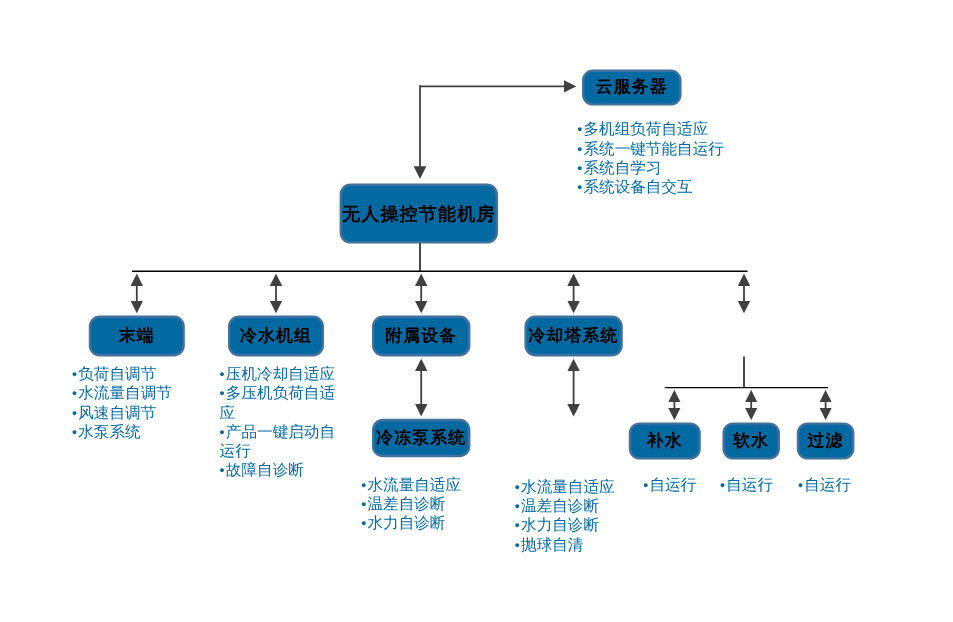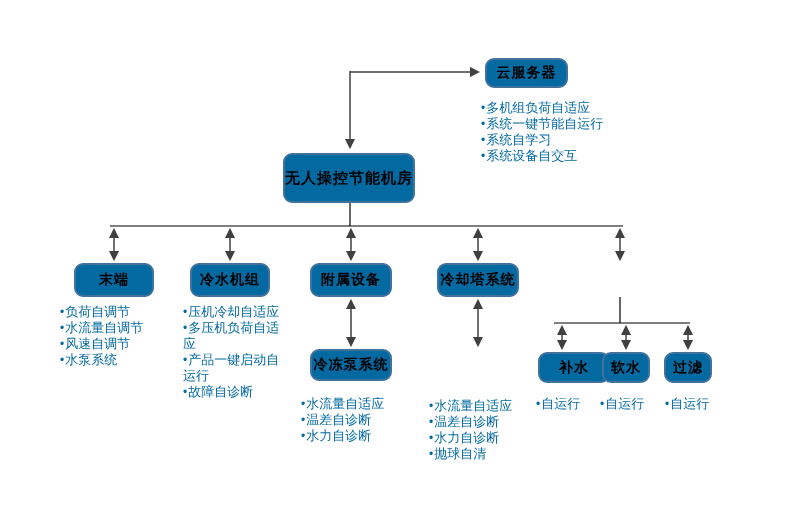--- a/index.html
+++ b/index.html
@@ -99,21 +99,21 @@
   <div class="node" style="left:190px;top:263px;width:80px;height:34px">冷水机组</div>
 
   <div class="node" style="left:310px;top:263px;width:82px;height:34px">附属设备</div>
 
   <div class="node" style="left:437px;top:263px;width:82px;height:34px">冷却塔系统</div>
 
 
   <div class="node" style="left:310px;top:349px;width:82px;height:32px">冷冻泵系统</div>
 
 
-  <div class="node" style="left:538px;top:352px;width:72px;height:31px">补水</div>
+  <div class="node" style="left:524px;top:352px;width:60px;height:31px">补水</div>
 
   <div class="node" style="left:602px;top:352px;width:48px;height:31px">软水</div>
 
   <div class="node" style="left:664px;top:352px;width:48px;height:31px">过滤</div>
 
   <ul class="feat" style="left:481px;top:100px;width:132px">
     <li>多机组负荷自适应</li>
     <li>系统一键节能自运行</li>
     <li>系统自学习</li>
     <li>系统设备自交互</li>

